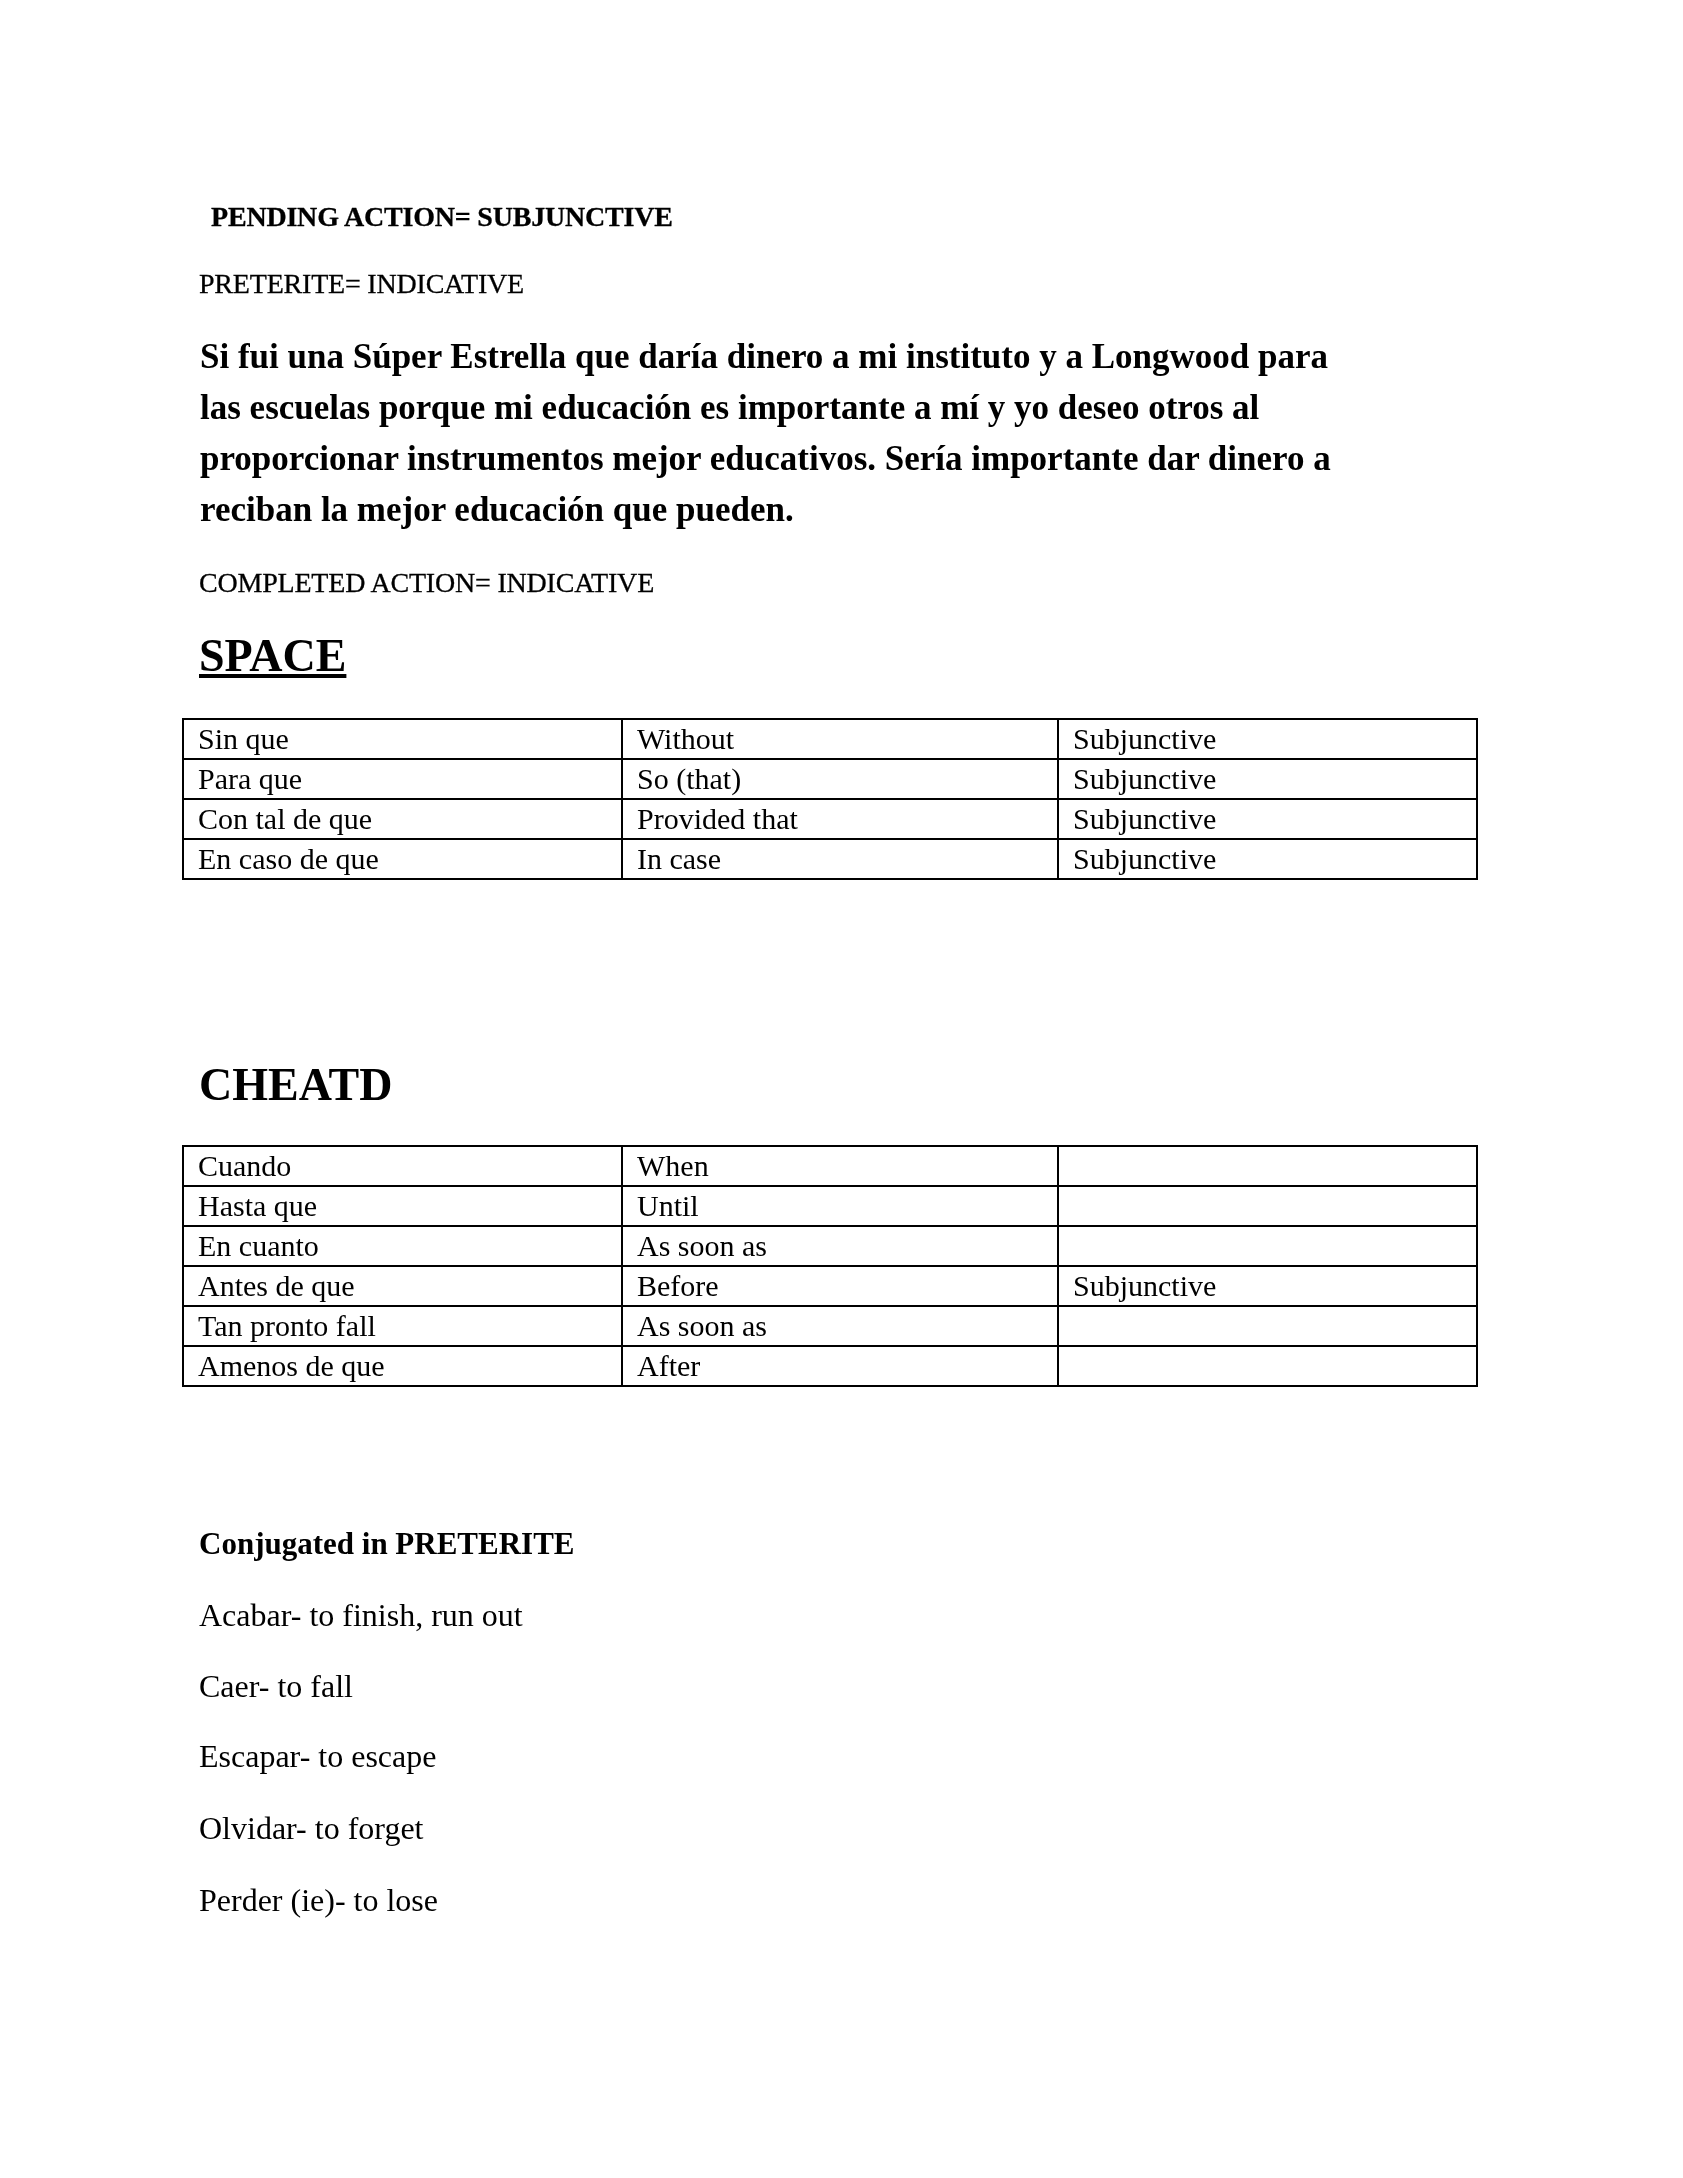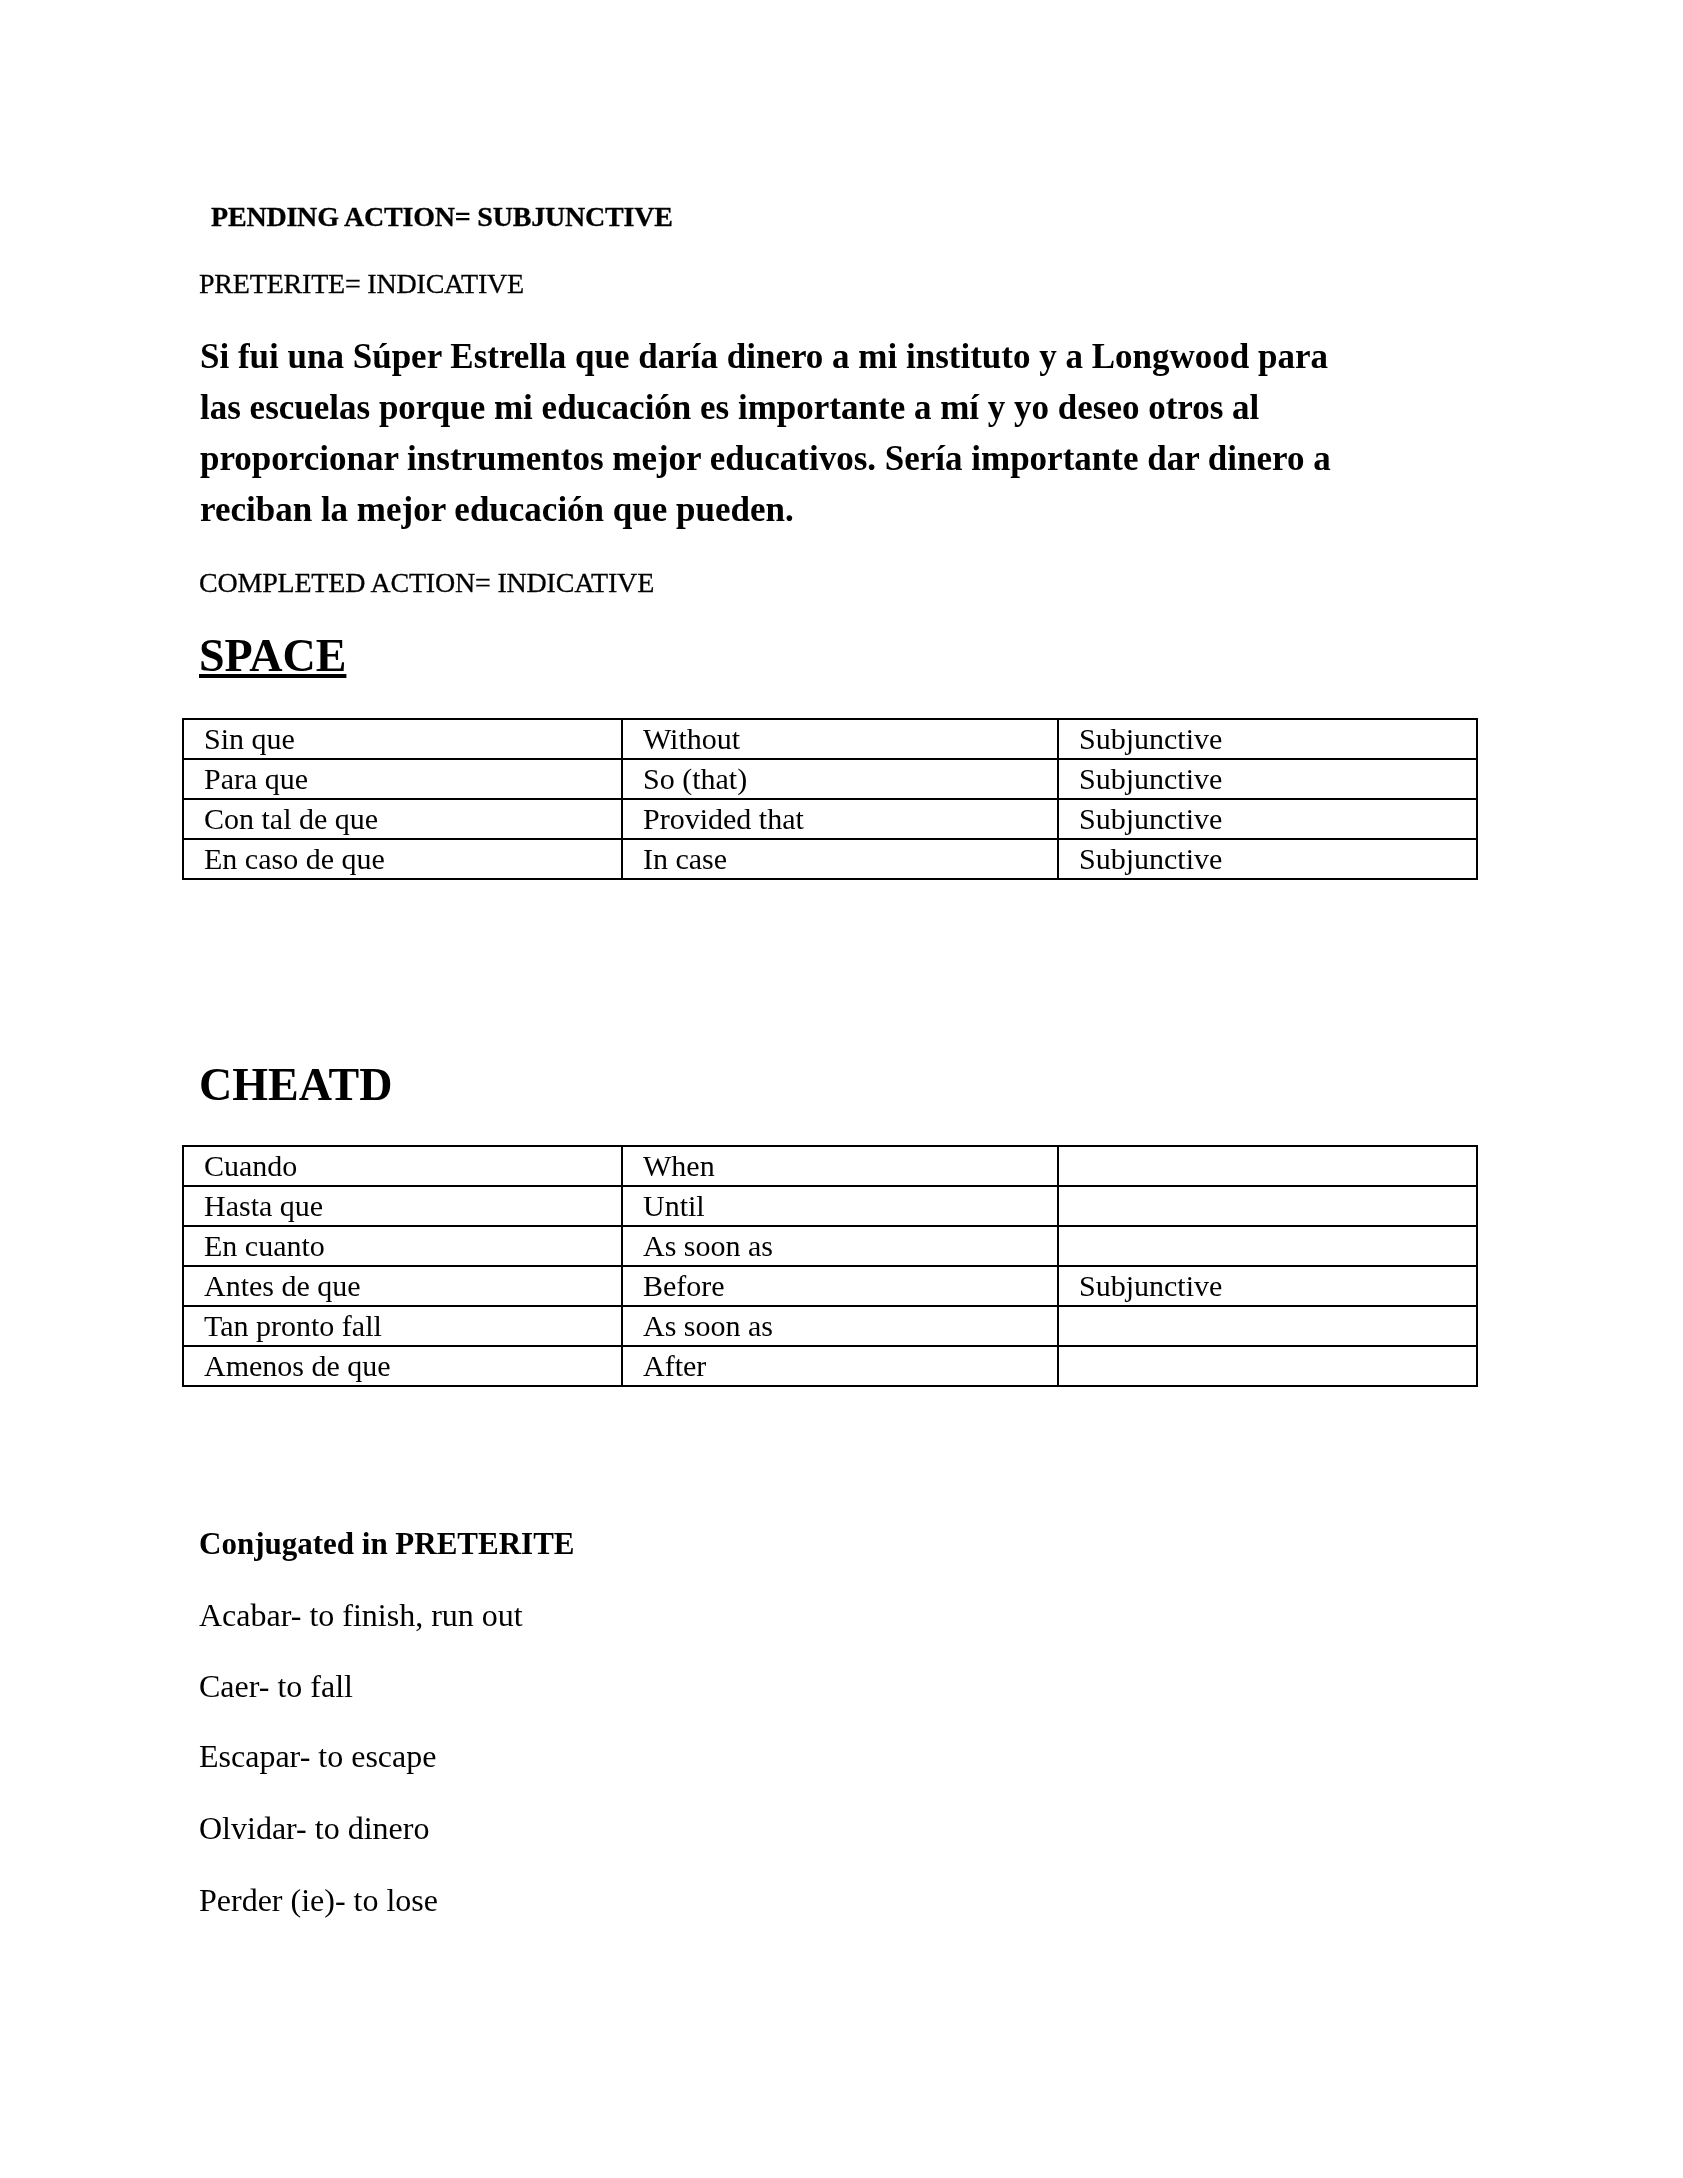--- a/index.html
+++ b/index.html
@@ -39,21 +39,21 @@
     table.grid {
       position: absolute;
       left: 182px;
       width: 1293px;
       border-collapse: collapse;
       table-layout: fixed;
       font-size: 30px;
     }
     table.grid td {
       border: 2.5px solid #000;
-      padding: 0 20px;
+      padding: 0 14px;
       vertical-align: top;
       line-height: 38px;
       height: 37px;
       white-space: nowrap;
     }
     table.grid col.c1 { width: 439px; }
     table.grid col.c2 { width: 436px; }
     table.grid col.c3 { width: 419px; }
     .cell-lines span { display: block; }
     .list-heading {
@@ -152,15 +152,15 @@
     <td>After</td>
     <td></td>
   </tr>
 </tbody>
   </table>
 
 <div class="abs list-heading" style="left:199px; top:1528px;">Conjugated in PRETERITE</div>
 <div class="abs list-item" style="left:199px; top:1599px;">Acabar- to finish, run out</div>
 <div class="abs list-item" style="left:199px; top:1670px;">Caer- to fall</div>
 <div class="abs list-item" style="left:199px; top:1740px;">Escapar- to escape</div>
-<div class="abs list-item" style="left:199px; top:1812px;">Olvidar- to dinero</div>
+<div class="abs list-item" style="left:199px; top:1812px;">Olvidar- to forget</div>
 <div class="abs list-item" style="left:199px; top:1884px;">Perder (ie)- to lose</div>
 
 
 </body></html>

